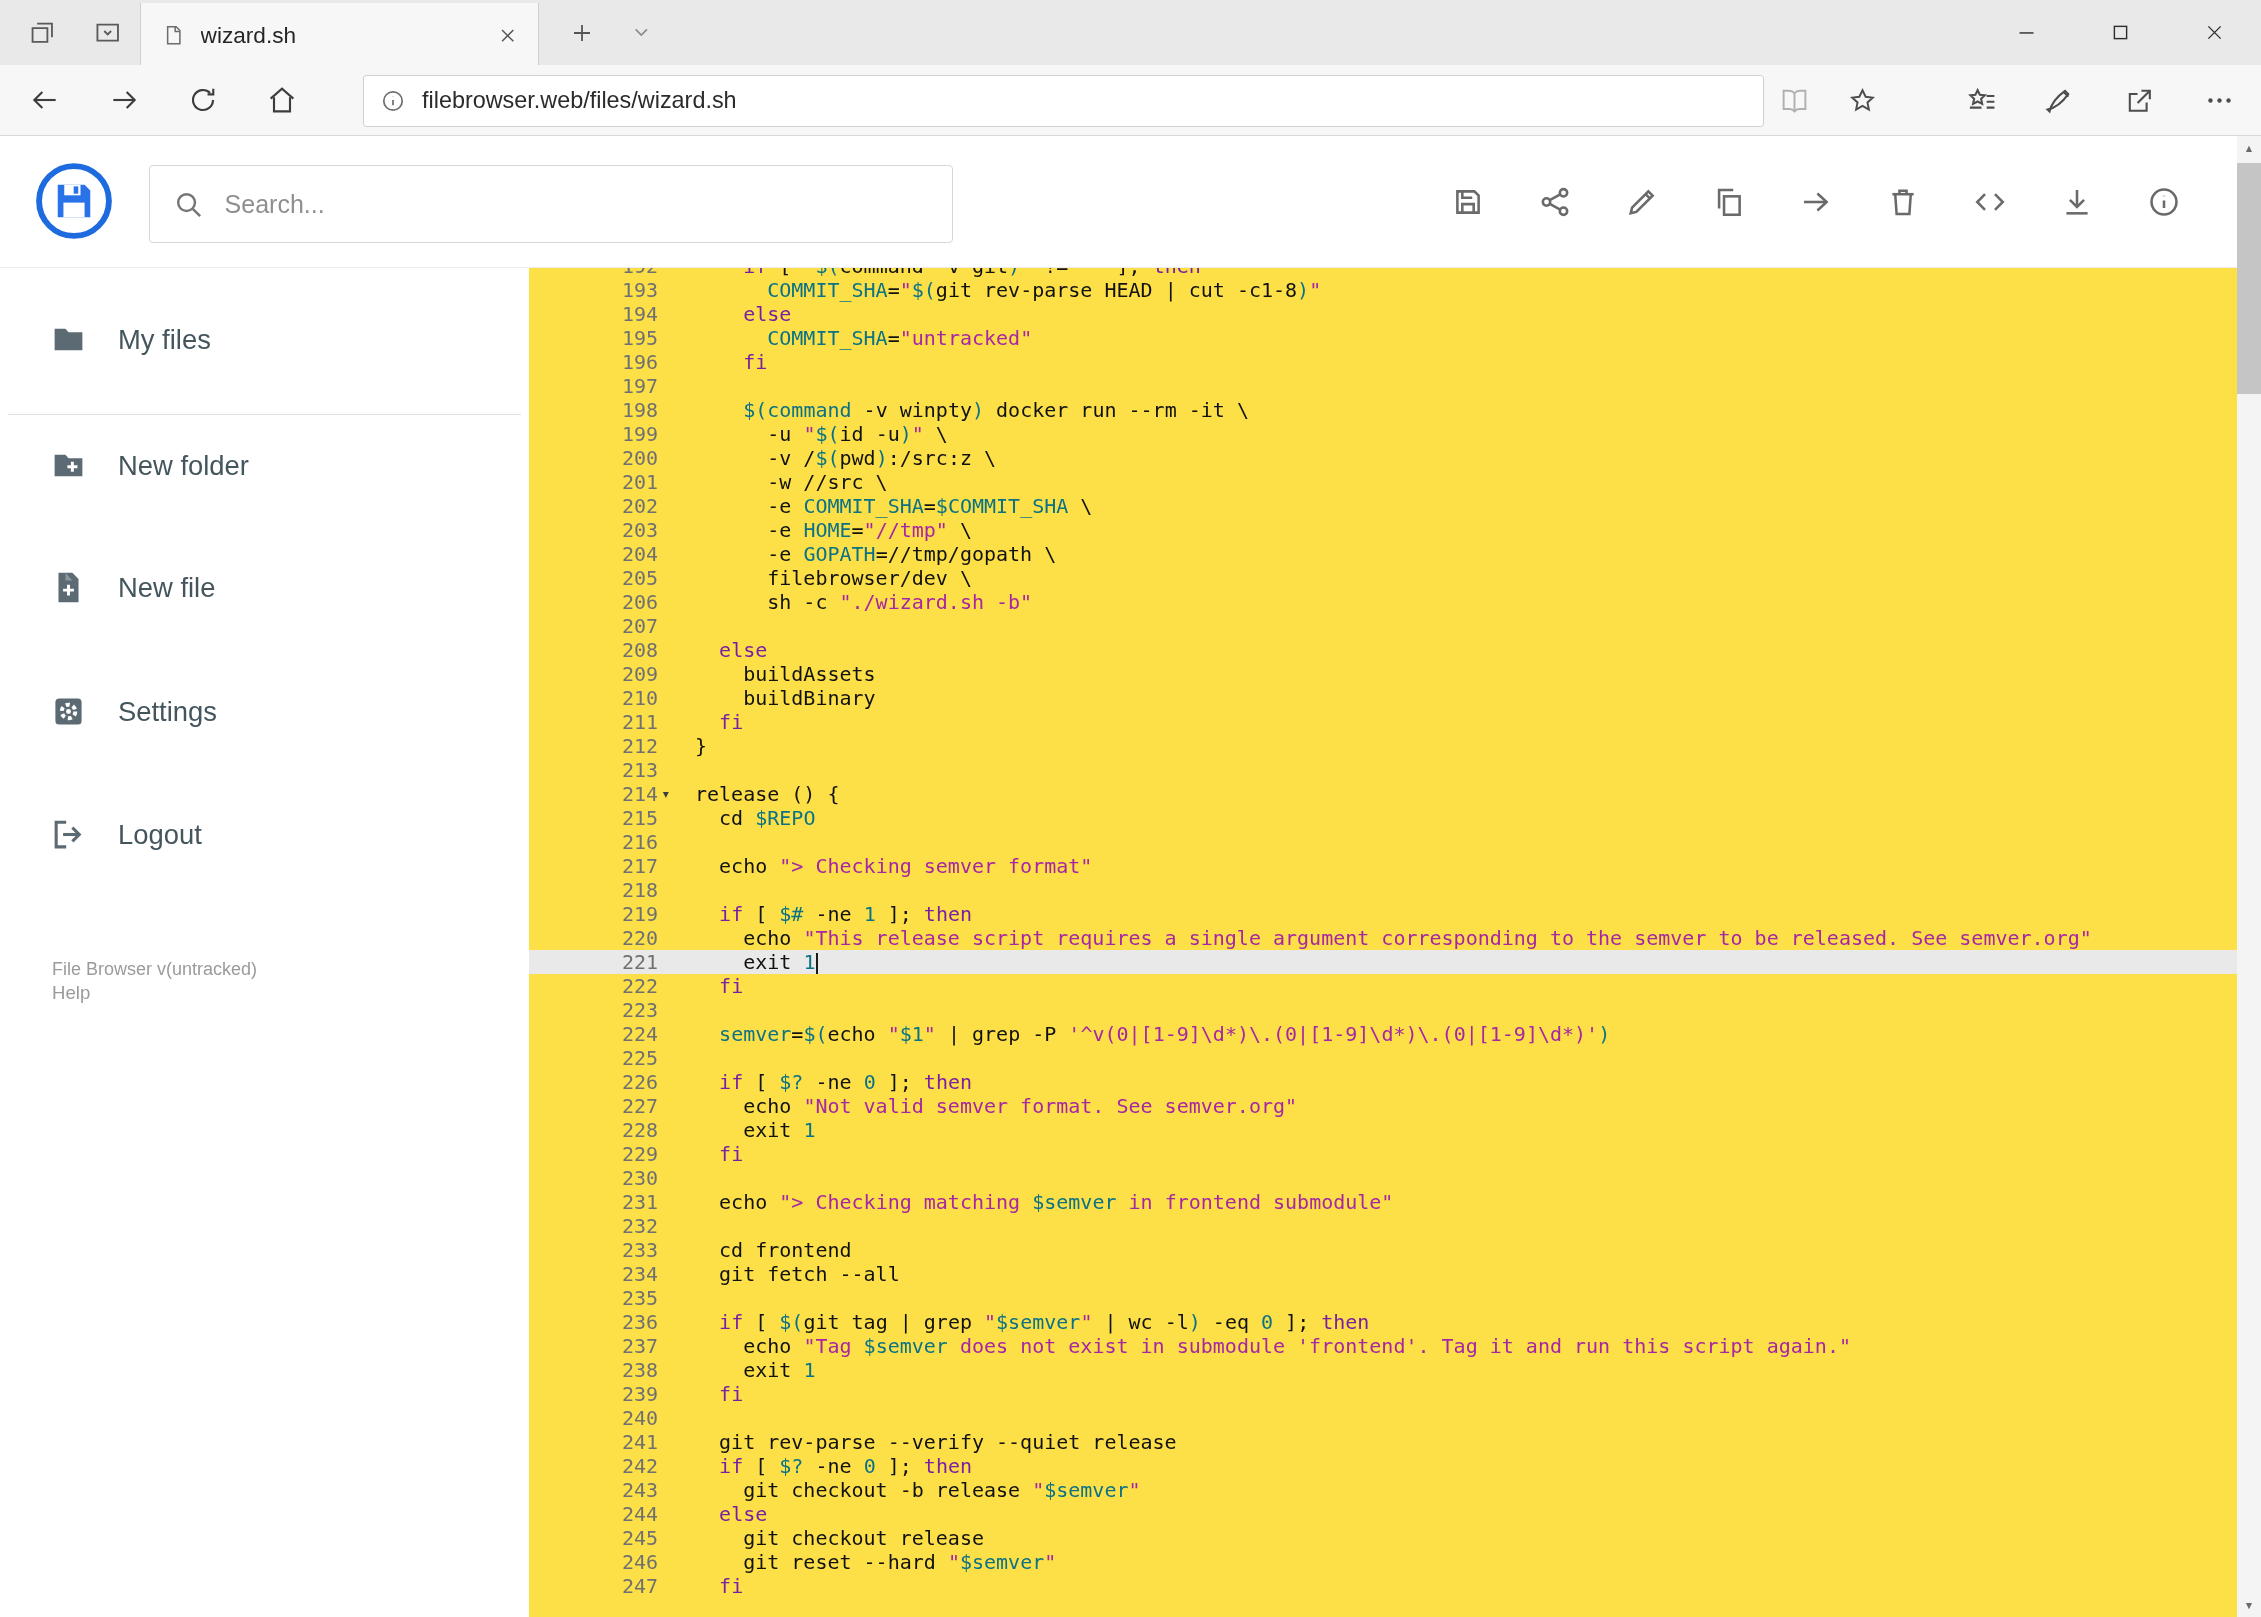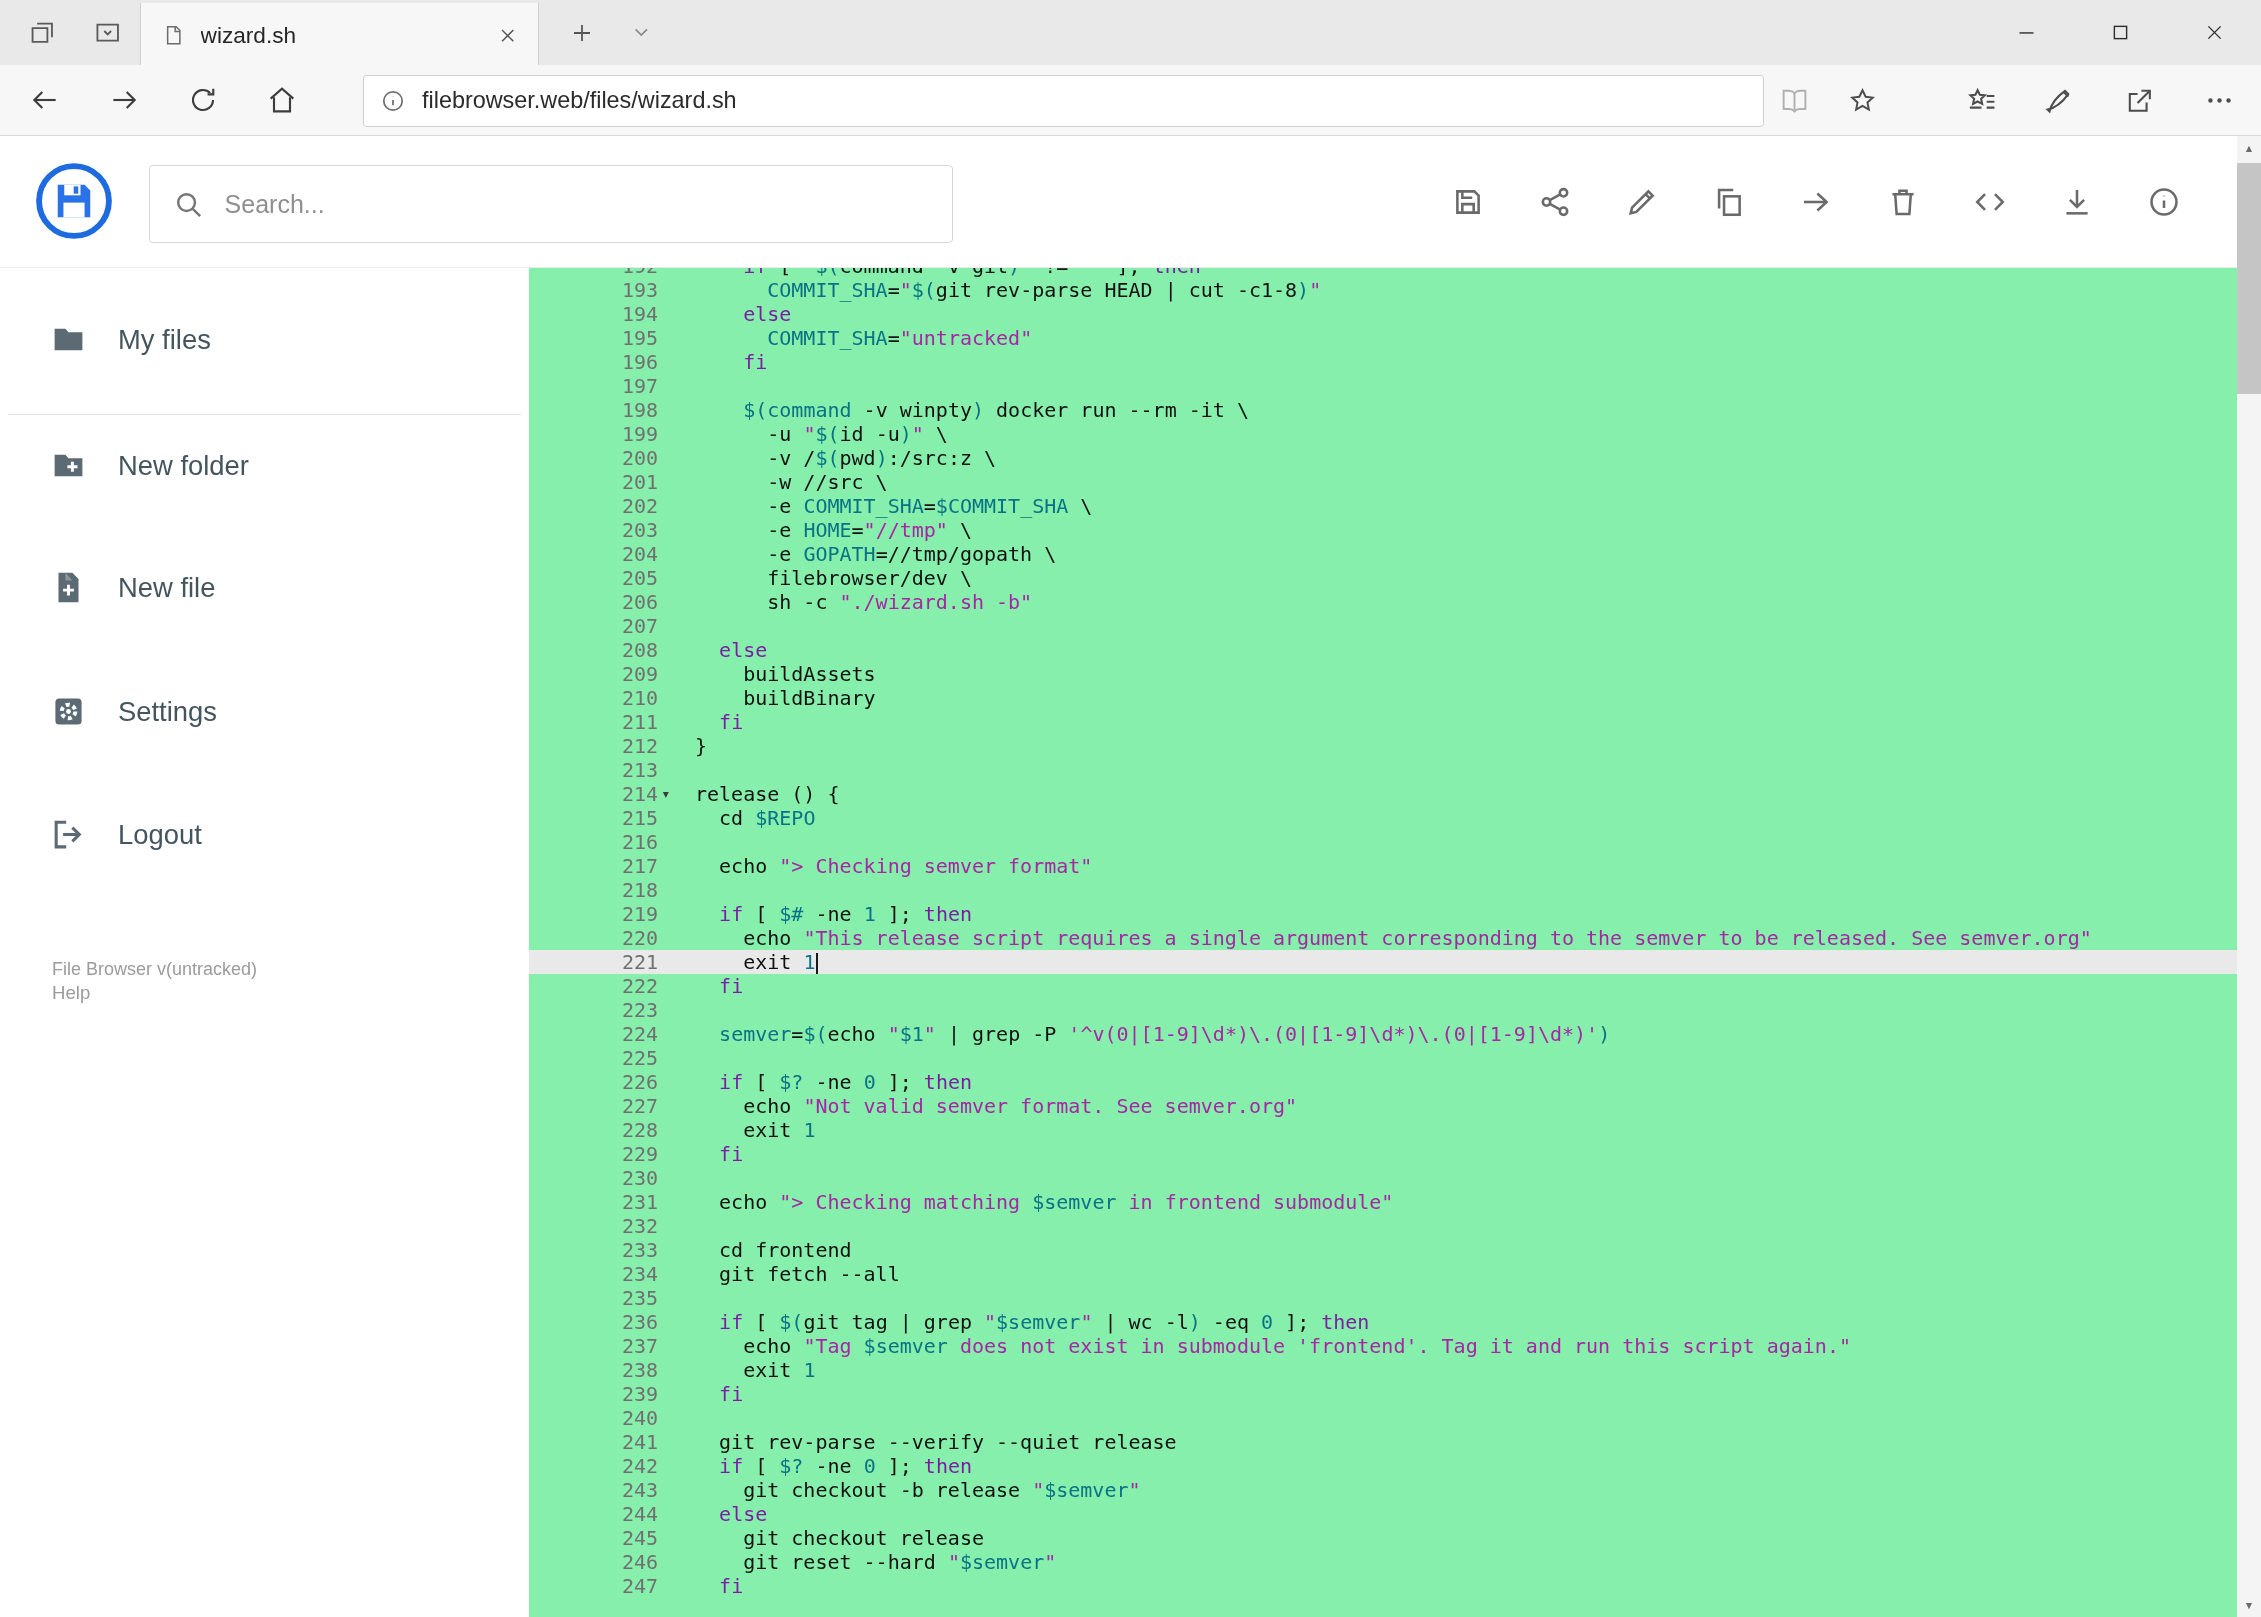--- a/index.html
+++ b/index.html
@@ -37,21 +37,21 @@
   .tool-btn{width:48px;height:48px;display:flex;align-items:center;justify-content:center}
 
   .sidebar{position:absolute;left:0;top:132px;width:529px;height:1349px;background:#fff}
   .side-item{position:absolute;left:0;width:100%;height:73px;display:flex;align-items:center;padding-left:50px;gap:31px;cursor:pointer}
   .side-label{font-size:27.4px;color:#44555e}
   .side-divider{position:absolute;left:8px;top:146px;width:513px;border-top:0.8px solid #e1e1e1}
   .side-version{position:absolute;left:52px;top:691px;font-size:18px;color:#9b9b9b}
   .side-help{position:absolute;left:52px;top:714px;font-size:18.6px;color:#9b9b9b}
 
   
-  .editor{position:absolute;left:529px;top:132px;width:1708px;height:1349px;overflow:hidden;background:#86efac;
+  .editor{position:absolute;left:529px;top:132px;width:1708px;height:1349px;overflow:hidden;background:#fde047;
           font-family:"DejaVu Sans Mono",monospace;font-size:20px;line-height:24px}
   .code-lines{margin-top:-14.5px}
   .cm-line{display:flex;height:24px;white-space:pre}
   .cm-line.active{background:var(--tk-active_bg,#e9e9e9)}
   .gutter{width:129px;text-align:right;color:var(--tk-gutter,#707070);flex:none}
   .gap{width:37px;flex:none;position:relative}
   .fold{position:absolute;left:3.2px;top:0;font-size:15.3px;color:#3c3c3c;line-height:24px}
   .code{white-space:pre}
   .tk-p{color:var(--tk-p,#111)} .tk-k{color:var(--tk-k,#7b1fa2)} .tk-v{color:var(--tk-v,#0b7285)}
   .tk-s{color:var(--tk-s,#a626a4)} .tk-n{color:var(--tk-n,#0b7285)}

